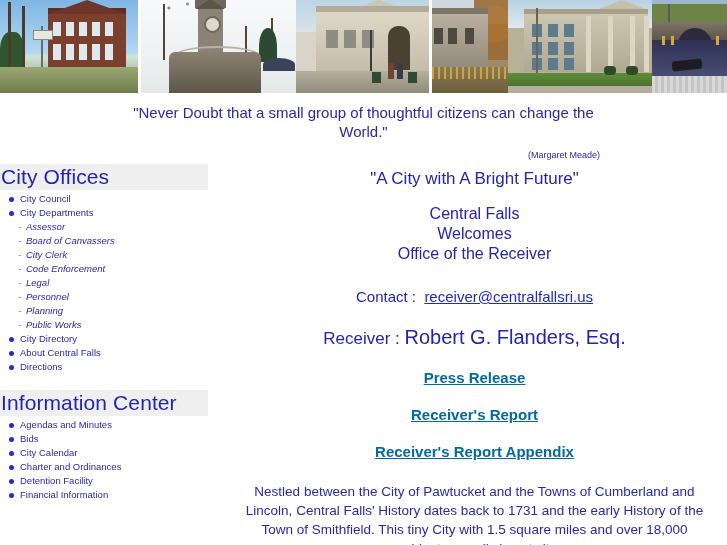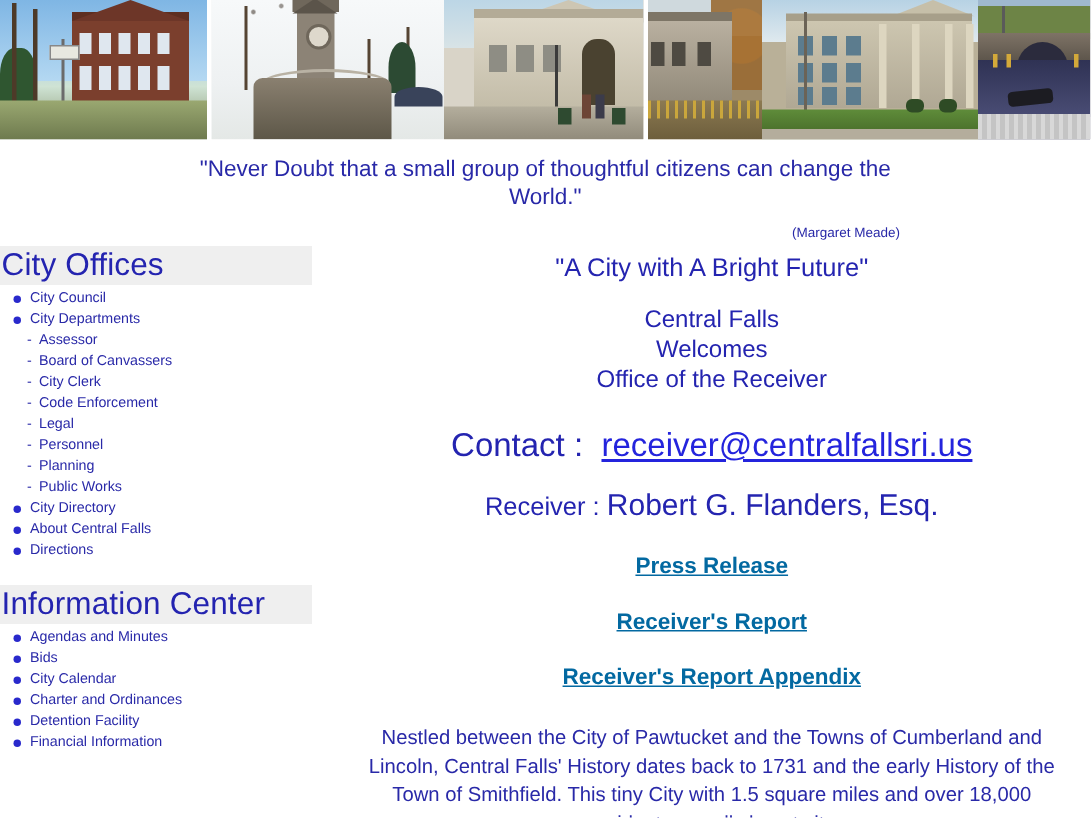--- a/index.html
+++ b/index.html
@@ -210,20 +210,21 @@
     position:absolute;
     left: 9px;
     top: 5px;
     width: 5px;
     height: 5px;
     border-radius: 50%;
     background: #2929cc;
   }
   .nav-item.dash {
     padding-left: 26px;
+    font-style: italic;
   }
   .nav-item.dash:before {
     content:"-";
     position:absolute;
     left: 18px;
     top: 0;
     color: #2929a8;
   }
   .sec-gap { height: 16px; }
 
@@ -240,21 +241,21 @@
     margin: 6px 0 0 0;
     font-weight: normal;
   }
   .welcome {
     font-size: 16px;
     line-height: 20px;
     color: #2424b0;
     margin-top: 15px;
   }
   .contact-line {
-    font-size: 22px;
+    font-size: 15px;
     line-height: 22px;
     color: #2424b0;
     margin-top: 22px;
   }
   .contact-line a {
     color: #2424dd;
     text-decoration: underline;
   }
   .receiver-line {
     font-size: 17px;

